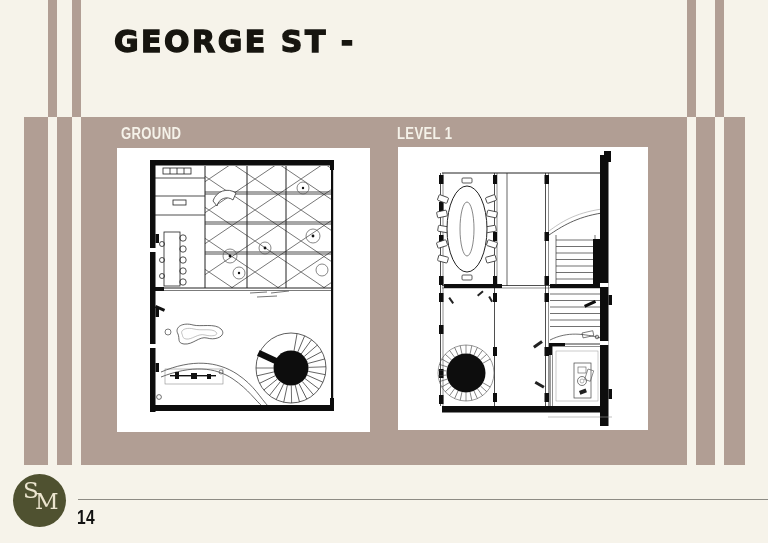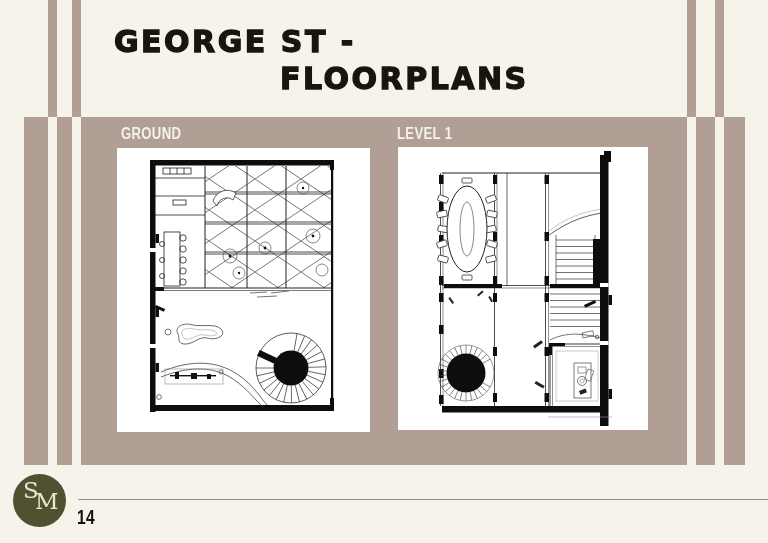--- a/index.html
+++ b/index.html
@@ -58,21 +58,20 @@
   <div class="bar b1"></div>
   <div class="bar b2"></div>
   <div class="bar b3"></div>
   <div class="bar b4"></div>
   <div class="stripe s1"></div>
   <div class="stripe s2"></div>
   <div class="stripe s3"></div>
   <div class="stripe s4"></div>
 
   <div class="title l1">GEORGE ST -</div>
-  <div class="title l2">FLOORPLANS</div>
 
   <div class="plan-label g">GROUND</div>
   <div class="plan-label v">LEVEL 1</div>
 
   <div class="plan-card g">
     <svg viewBox="0 0 253 284" role="img">
       <defs>
         <pattern id="glat" width="46" height="31" patternUnits="userSpaceOnUse">
           <path d="M0,0 L46,31 M0,31 L46,0" stroke="#3b3b3b" stroke-width="0.7" fill="none"></path>
         </pattern>

